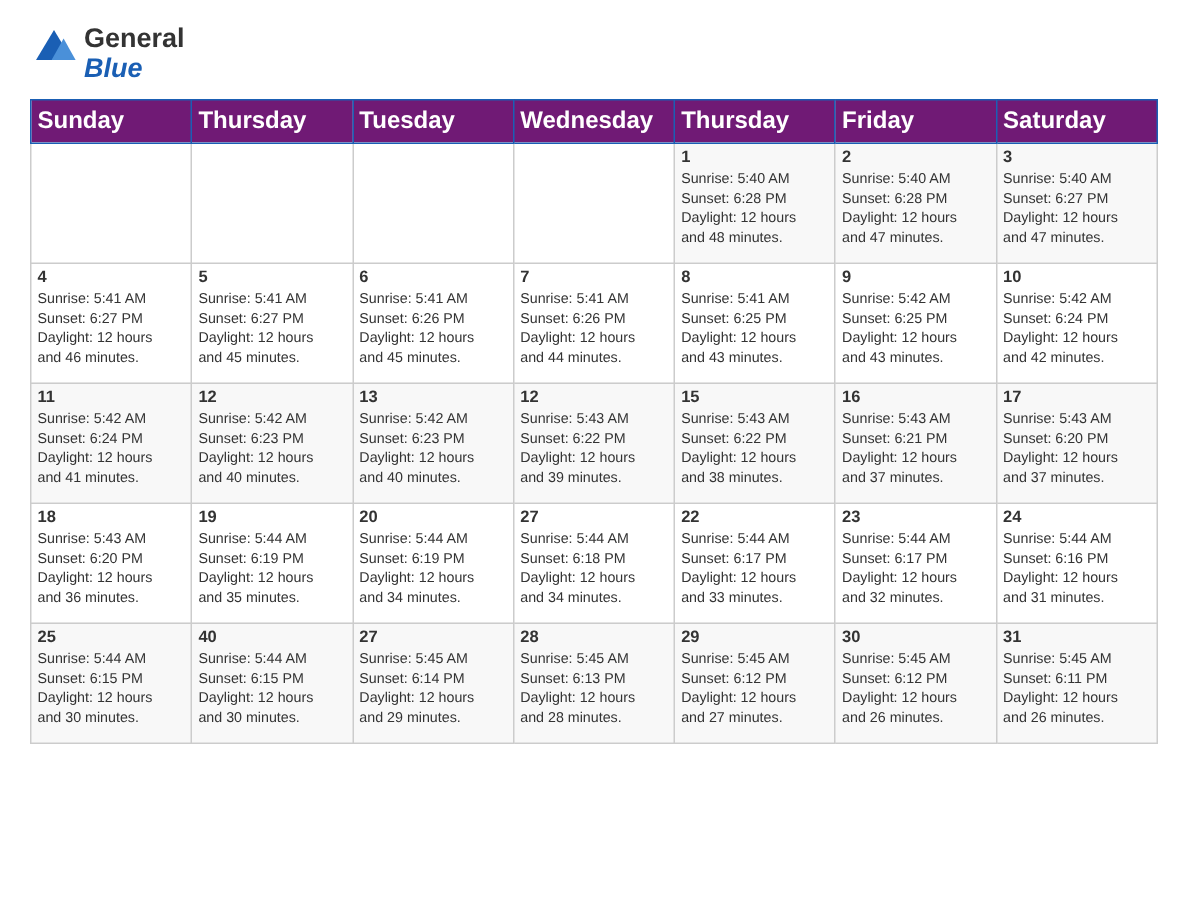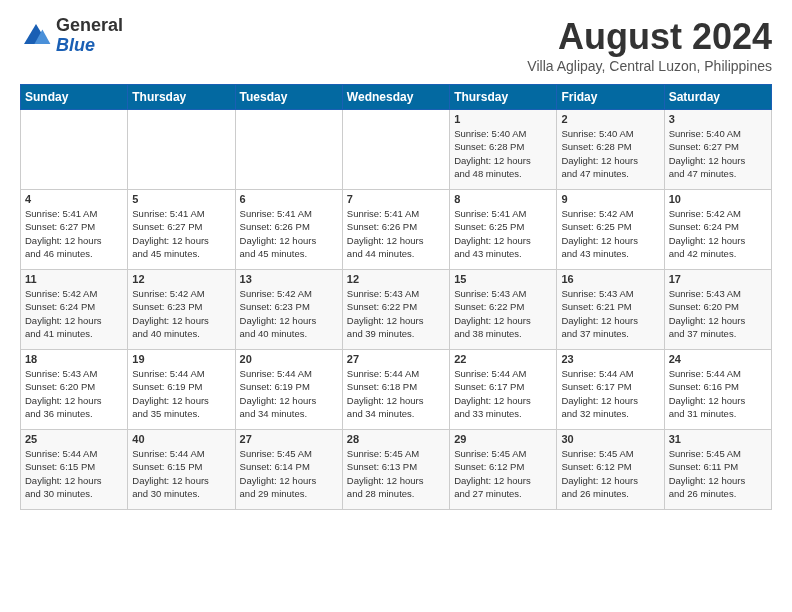--- a/index.html
+++ b/index.html
@@ -16,21 +16,21 @@
       padding: 16px 20px 12px 20px;
     }
     .header {
       display: flex;
       justify-content: space-between;
       align-items: flex-start;
       margin-bottom: 10px;
     }
     .logo {
       display: flex;
-      align-items: center;
+      align-items: flex-start;
       gap: 4px;
     }
     .logo-text {
       display: flex;
       flex-direction: column;
       line-height: 1.1;
     }
     .logo-text span:first-child {
       font-size: 18px;
       font-weight: bold;
@@ -57,25 +57,25 @@
     .subtitle {
       font-size: 14px;
       color: #555;
     }
     .calendar {
       width: 100%;
       border-collapse: collapse;
       font-size: 10.5px;
     }
     .calendar thead th {
-      background-color: #0369a1;
+      background-color: #701a75;
       color: white;
       padding: 5px 4px;
       text-align: left;
-      font-size: 12px;
+      font-size: 16px;
       font-weight: bold;
       border: 1px solid #1a5fb4;
     }
     .calendar tbody td {
       border: 1px solid #ccc;
       padding: 3px 4px;
       vertical-align: top;
       width: calc(100% / 7);
       height: 80px;
       background: #fff;
@@ -110,24 +110,20 @@
     <div class="logo">
       <svg class="logo-icon" viewBox="0 0 40 40">
         <polygon points="20,5 35,30 5,30" fill="#1a5fb4"></polygon>
         <polygon points="28,12 38,30 18,30" fill="#4a90d9"></polygon>
       </svg>
       <div class="logo-text">
         <span>General</span>
         <span>Blue</span>
       </div>
     </div>
-    <div class="title-section">
-      <div class="main-title">August 2024</div>
-      <div class="subtitle">Villa Aglipay, Central Luzon, Philippines</div>
-    </div>
   </div>
 
   <table class="calendar">
     <thead>
       <tr>
       <th>Sunday</th>
           <th>Thursday</th>
           <th>Tuesday</th>
           <th>Wednesday</th>
           <th>Thursday</th>

